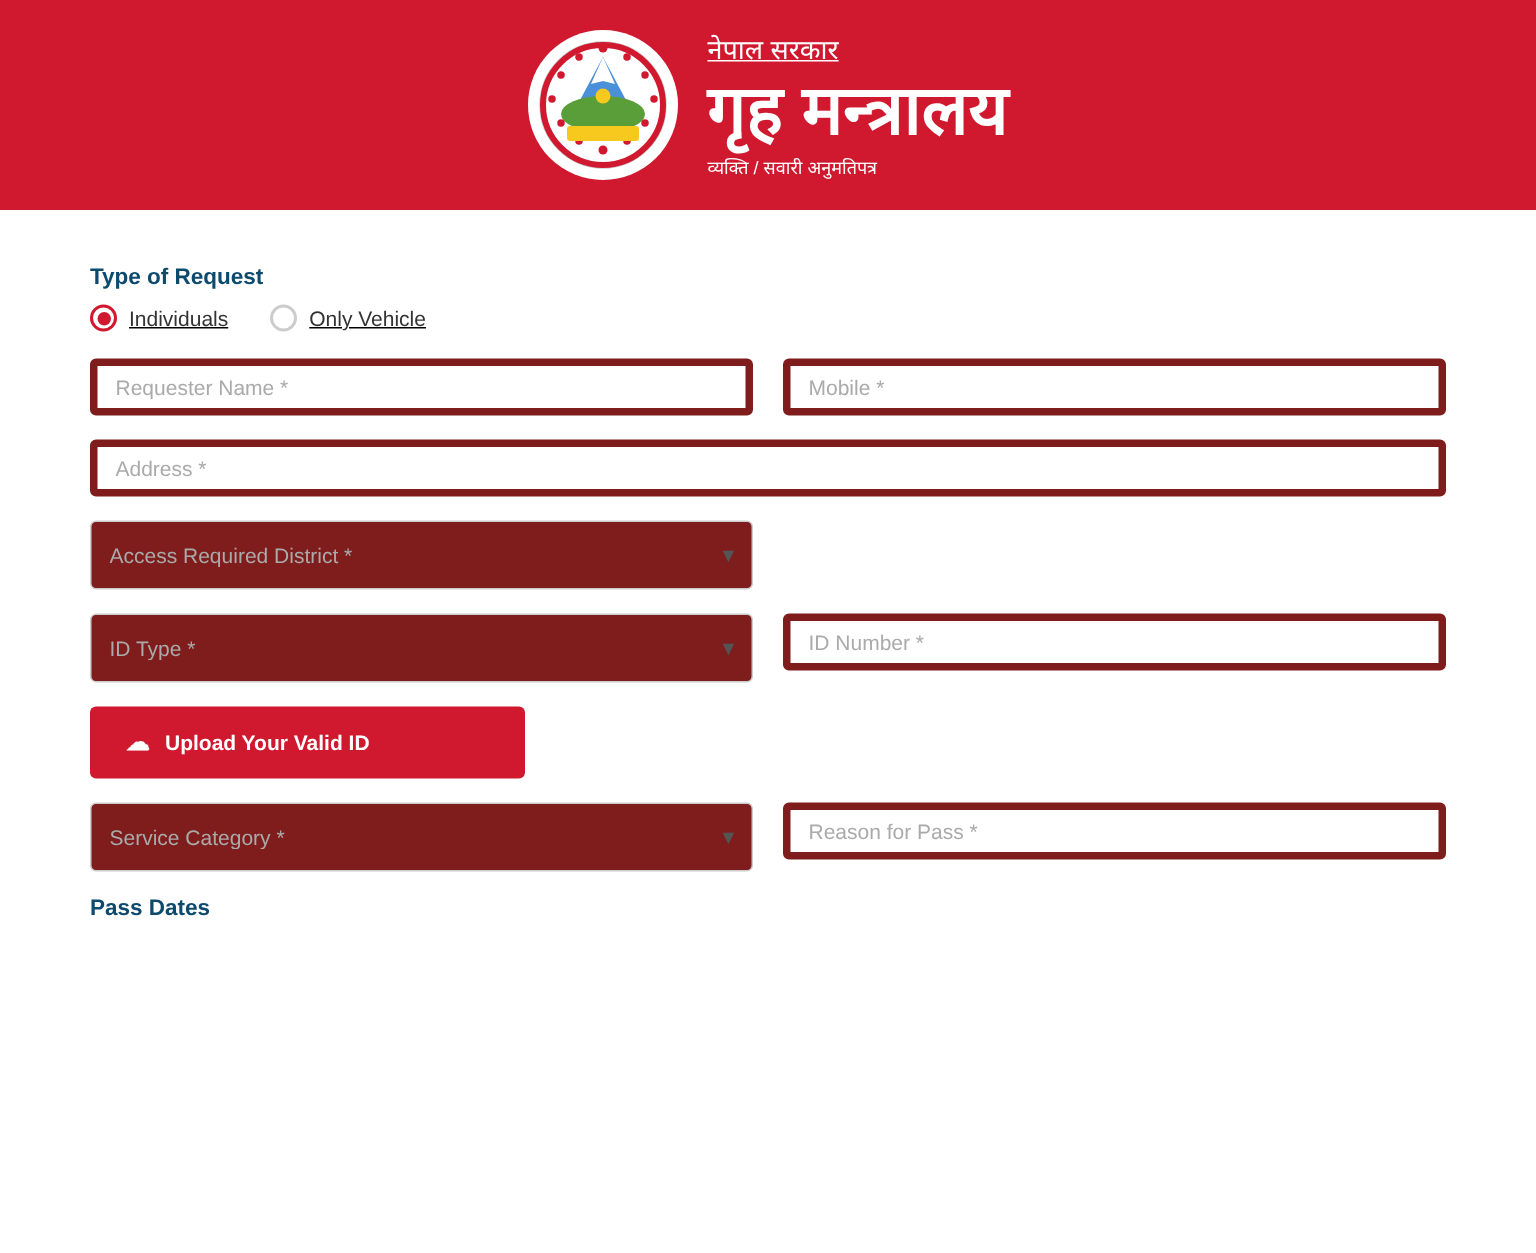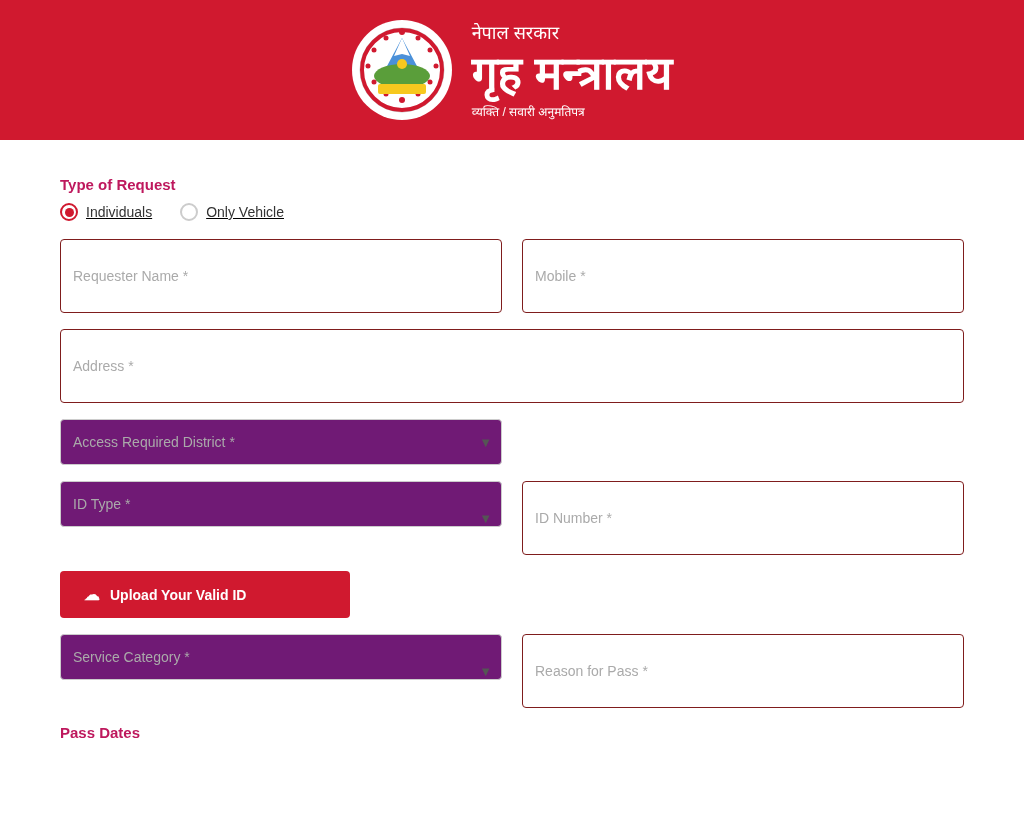--- a/index.html
+++ b/index.html
@@ -31,20 +31,21 @@
       height: 88px;
     }
     .header-text {
       color: white;
       text-align: left;
     }
     .header-text .sub-title {
       font-size: 18px;
       font-weight: 400;
       margin-bottom: 4px;
+      text-decoration: underline;
     }
     .header-text .main-title {
       font-size: 46px;
       font-weight: 700;
       line-height: 1.1;
     }
     .header-text .desc-title {
       font-size: 12px;
       font-weight: 400;
       margin-top: 4px;
@@ -53,21 +54,21 @@
     
     .content {
       background: white;
       padding: 20px 60px 30px 60px;
       min-height: calc(835px - 140px);
     }
 
     .section-title {
       font-size: 15px;
       font-weight: 700;
-      color: #be185d;
+      color: #0c4a6e;
       margin-bottom: 10px;
       margin-top: 16px;
     }
 
     
     .radio-group {
       display: flex;
       align-items: center;
       gap: 28px;
       margin-bottom: 6px;
@@ -110,39 +111,39 @@
       display: flex;
       gap: 20px;
       margin-bottom: 16px;
     }
     .form-field {
       flex: 1;
       position: relative;
     }
     .form-input {
       width: 100%;
-      border: 1px solid #7f1d1d;
+      border: 5px solid #7f1d1d;
       border-radius: 4px;
-      padding: 28px 12px;
+      padding: 6px 12px;
       font-size: 14px;
       color: #ef4444;
       background: white;
       outline: none;
     }
     .form-input::placeholder {
       color: #aaa;
     }
     .form-select {
       width: 100%;
       border: 1px solid #ccc;
       border-radius: 4px;
       padding: 14px 36px 14px 12px;
       font-size: 14px;
       color: #aaa;
-      background: #701a75;
+      background: #7f1d1d;
       outline: none;
       appearance: none;
       cursor: pointer;
     }
     .select-wrapper {
       position: relative;
     }
     .select-arrow {
       position: absolute;
       right: 10px;

